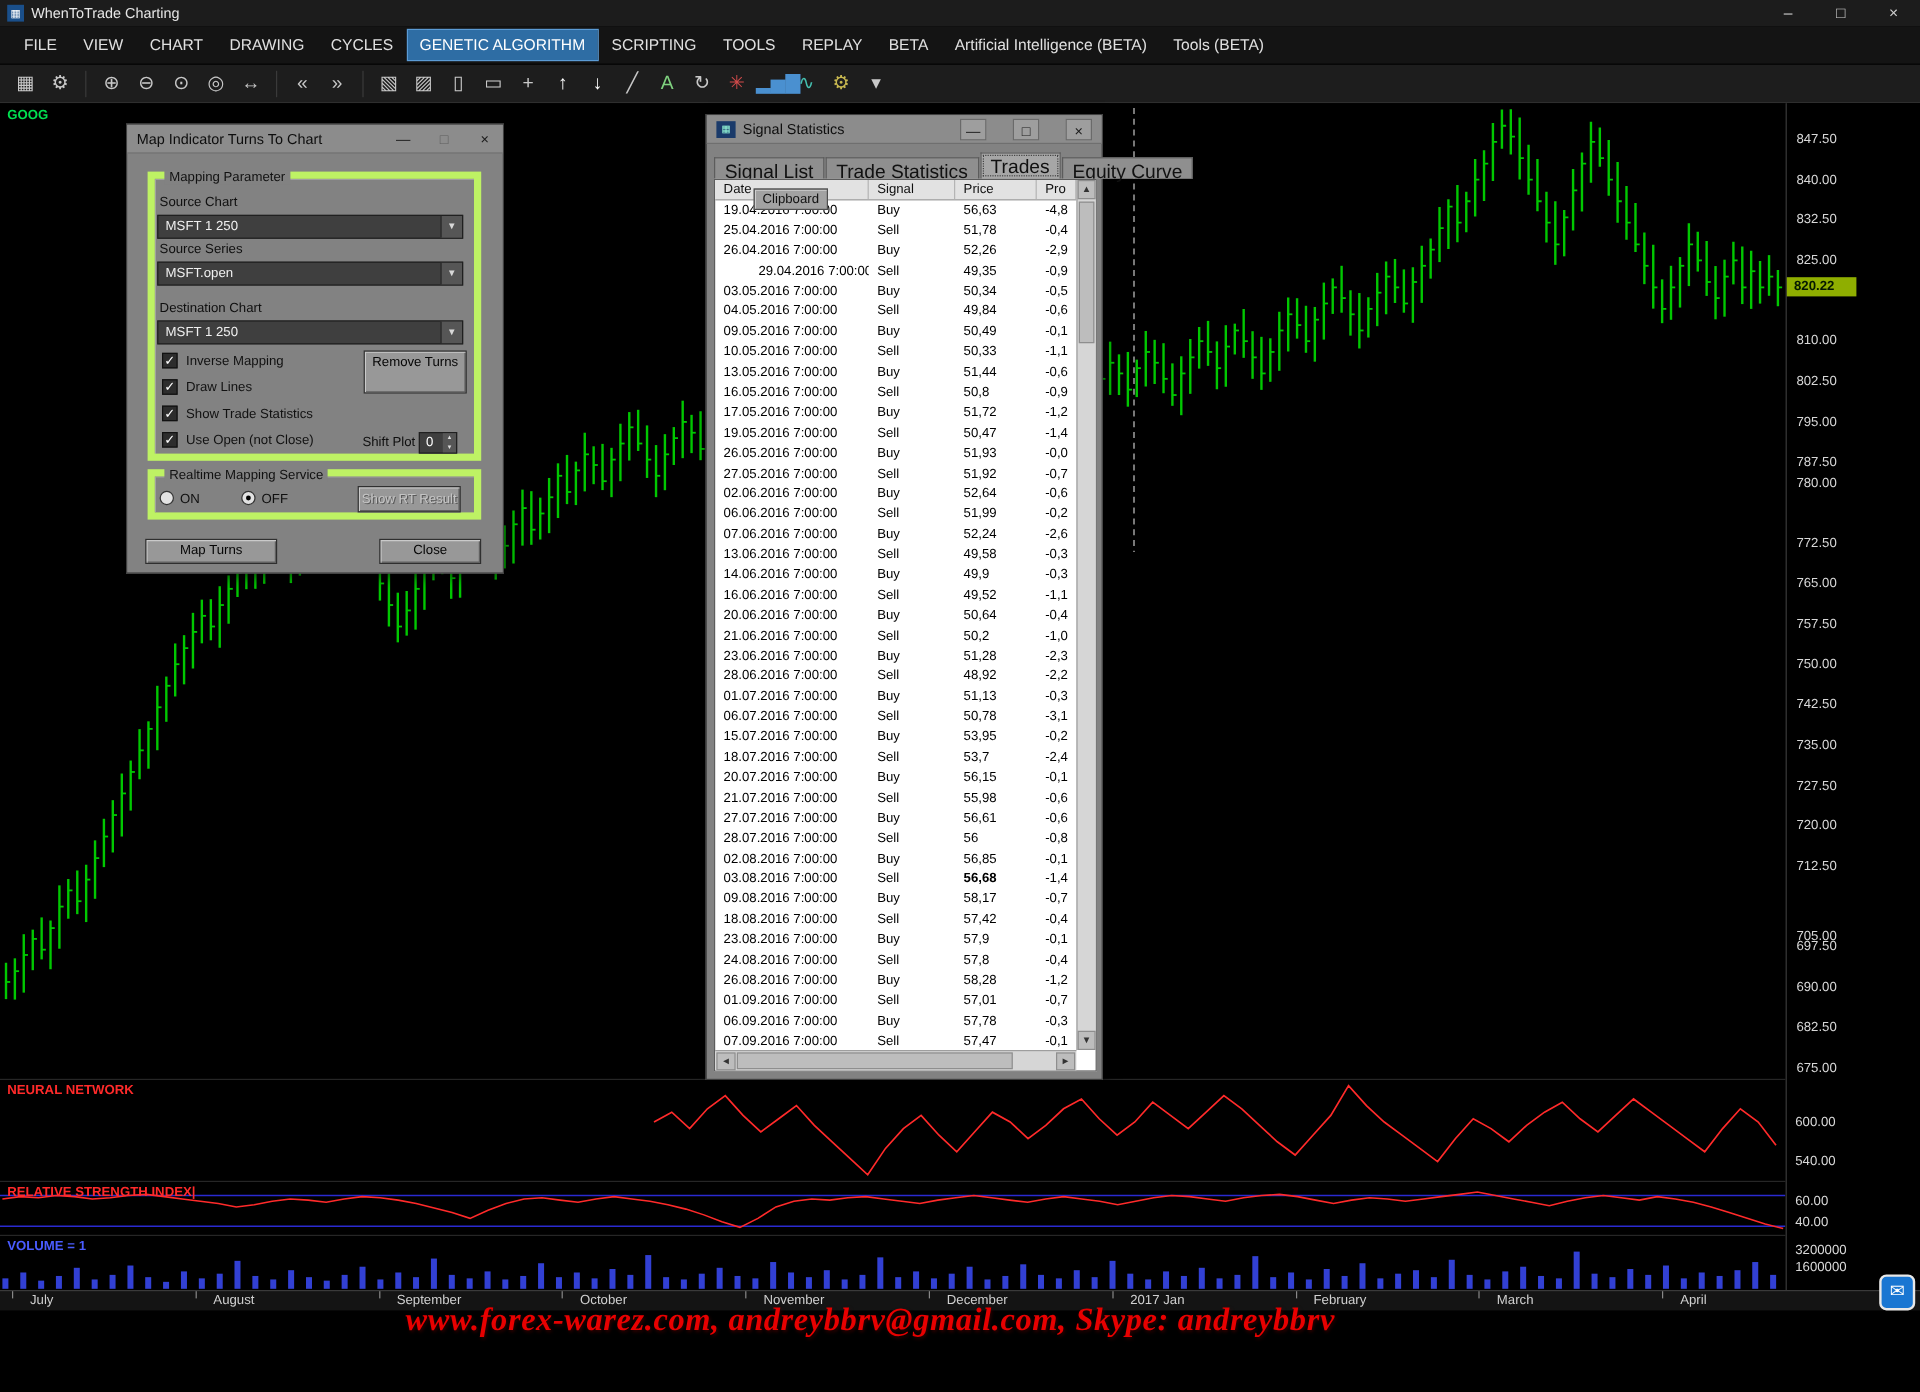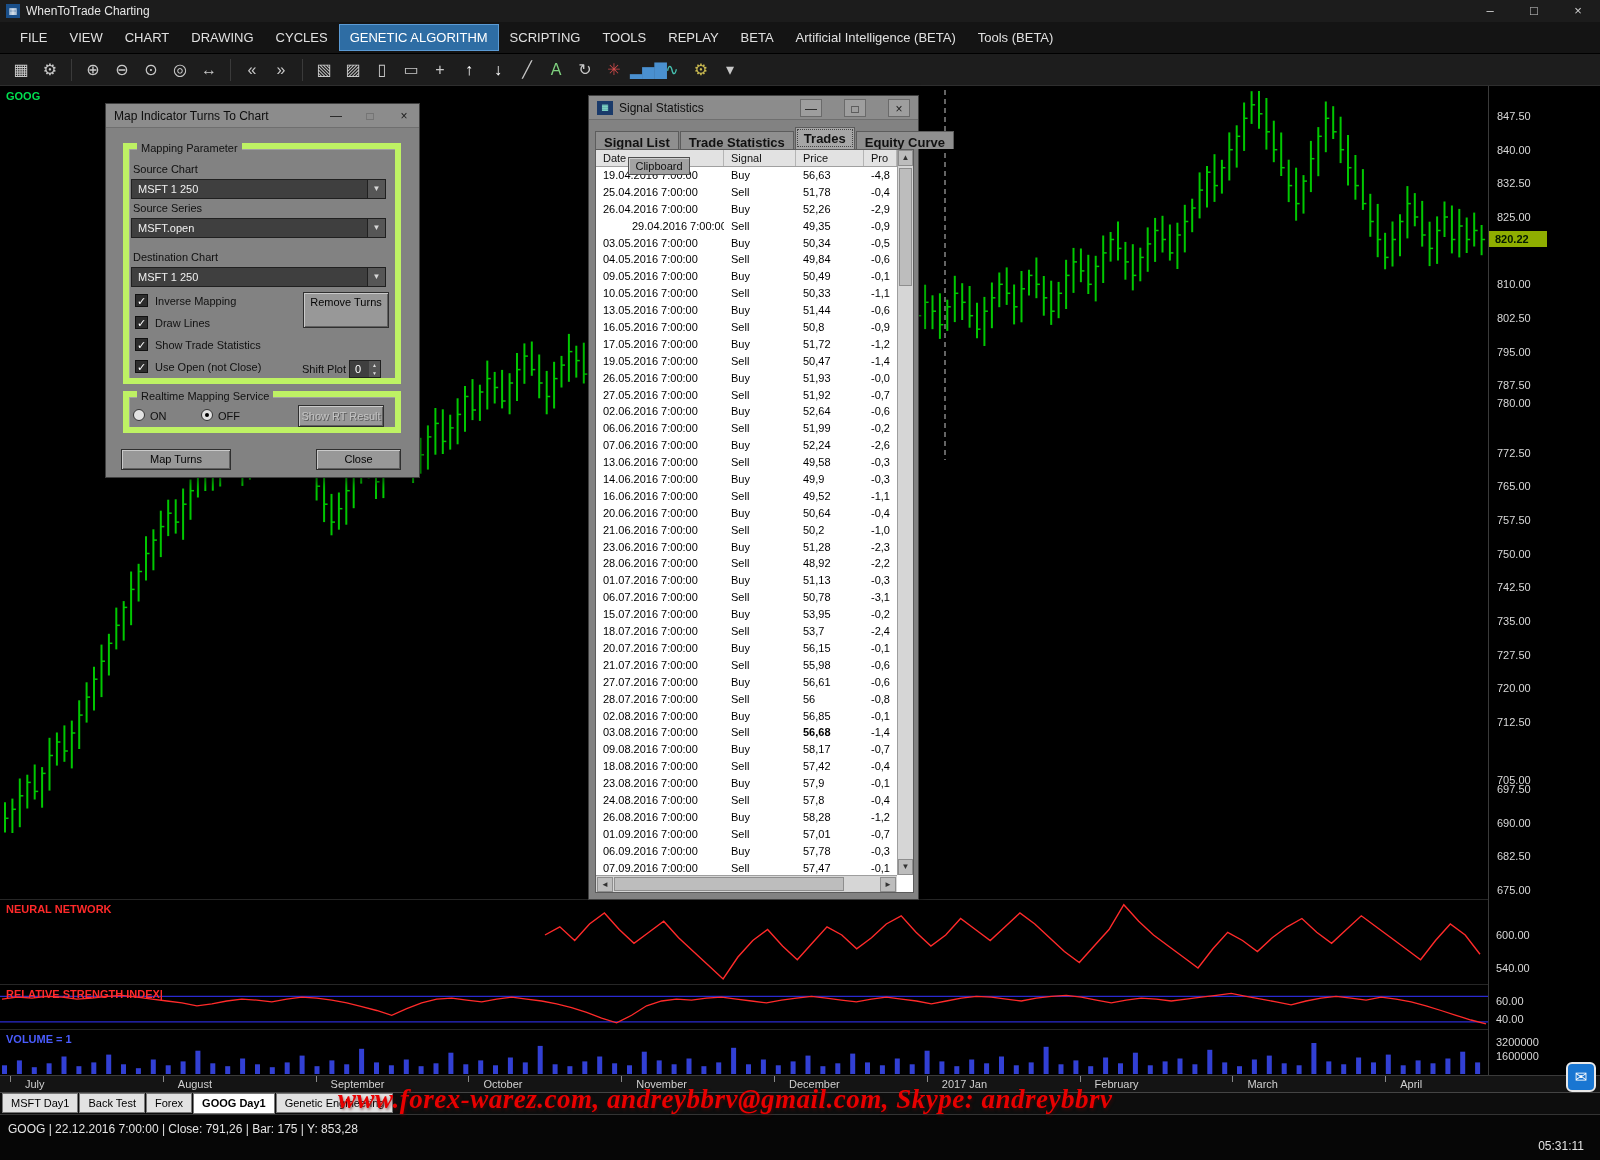--- a/index.html
+++ b/index.html
@@ -81,22 +81,22 @@
   .btn.disabled{color:#c4c4c4;text-shadow:1px 1px 0 #5a5a5a;}
   .radio{position:absolute;width:12px;height:12px;border-radius:50%;background:#e2e2e2;border:1px solid #333;}
   .radio.checked::after{content:"";position:absolute;left:3px;top:3px;width:4px;height:4px;border-radius:50%;background:#000;}
   .spinner{position:absolute;width:32px;height:18px;background:#3f3f3f;border:1px solid #202020;color:#fff;}
   .sp-val{position:absolute;left:5px;top:2px;font-size:11px;}
   .sp-btns{position:absolute;right:0;top:0;width:11px;height:16px;background:#565656;color:#ddd;
     font-size:5px;line-height:8px;text-align:center;}
 
   
   .sg-tabs{position:absolute;left:6px;top:31px;height:22px;display:flex;align-items:flex-end;}
-  .sg-tab{background:#8f8f8f;border:1px solid #5c5c5c;border-bottom:none;padding:3px 8px;font-size:13px;
-    margin-right:1px;height:18px;white-space:nowrap;font-weight:bold;}
+  .sg-tab{background:#8f8f8f;border:1px solid #5c5c5c;border-bottom:none;padding:3px 8px;font-size:16px;
+    margin-right:1px;height:18px;white-space:nowrap;}
   .sg-tab.active{background:#a6a6a6;height:22px;outline:1px dotted #444;outline-offset:-3px;}
   .sg-table{position:absolute;left:6px;top:53px;width:319px;height:744px;background:#fff;border:1px solid #5c5c5c;}
   .sg-header{position:absolute;left:0;top:0;width:301px;height:17px;background:#e2e2e2;
     border-bottom:1px solid #a0a0a0;display:flex;}
   .sg-h{border-right:1px solid #b4b4b4;padding-left:7px;font-size:11px;line-height:16px;color:#111;
     overflow:hidden;white-space:nowrap;flex:none;}
   .sg-rows{position:absolute;left:0;top:17px;width:301px;height:710px;overflow:hidden;}
   .sg-row{display:flex;height:16.9px;line-height:16.9px;}
   .sg-c{padding-left:7px;font-size:11px;color:#000;overflow:hidden;white-space:nowrap;flex:none;}
   .vsb{position:absolute;right:0;top:0;width:16px;height:725px;background:#d6d6d6;border-left:1px solid #9e9e9e;}
@@ -1127,29 +1127,18 @@
       </div>
       <div class="hsb">
         <span class="hsb-btn" style="left:1px">◄</span>
         <span class="hsb-thumb"></span>
         <span class="hsb-btn" style="right:1px">►</span>
       </div>
     </div>
     <span class="clipboard-btn">Clipboard</span>
   </div>
 
-  <div id="bottom-tabs">
-      <span class="b-tab">MSFT Day1</span>
-      <span class="b-tab">Back Test</span>
-      <span class="b-tab">Forex</span>
-      <span class="b-tab active">GOOG Day1</span>
-      <span class="b-tab">Genetic Engineering</span>
-    </div>
 
   <div class="watermark">www.forex-warez.com, andreybbrv@gmail.com, Skype: andreybbrv</div>
 
-  <div class="statusbar">
-    <span class="status-left">GOOG | 22.12.2016 7:00:00 | Close: 791,26 | Bar: 175 | Y: 853,28</span>
-    <span class="clock">05:31:11</span>
-  </div>
 
   <div class="chat-icon">✉</div>
 </div>
 
 </body></html>

